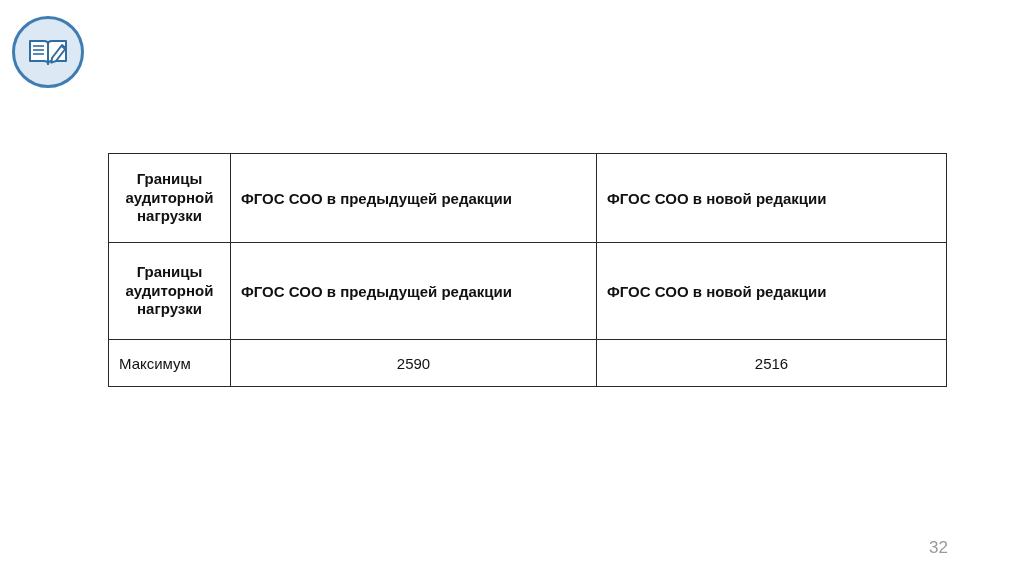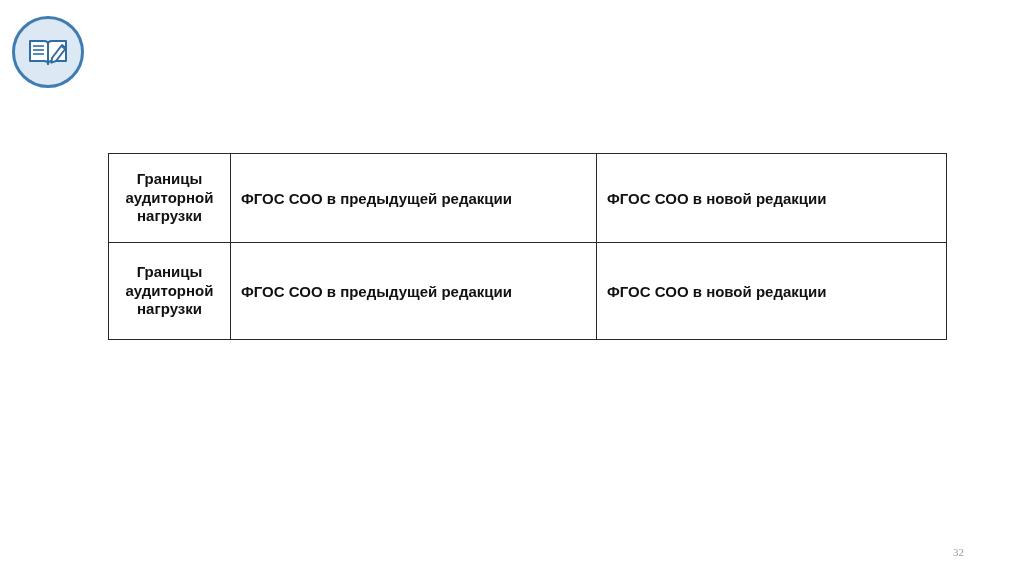--- a/index.html
+++ b/index.html
@@ -75,25 +75,24 @@
   .num-cell {
     text-align: center;
     font-weight: normal;
     font-size: 15px;
   }
   .row-data td { height: 34px; }
 
   
   .page-number {
     position: absolute;
-    right: 60px;
+    right: 76px;
     bottom: 16px;
-    font-size: 11px;
+    font-size: 17px;
     color: #9a9a9a;
-    font-family: Liberation Serif, serif;
   }
 </style>
 </head>
 <body>
 
 <div class="logo-badge">
   <span>
     <svg width="44" height="34" viewBox="0 0 44 34" aria-hidden="true">
       <path d="M4 6 h14 c2.5 0 4 1.5 4 3.2 V29 c0-1.6-1.5-3-4-3 H4 Z" fill="#ffffff" stroke="#2f6da3" stroke-width="2" stroke-linejoin="round"></path>
       <path d="M40 6 H26 c-2.5 0-4 1.5-4 3.2 V29 c0-1.6 1.5-3 4-3 h14 Z" fill="#ffffff" stroke="#2f6da3" stroke-width="2" stroke-linejoin="round"></path>
@@ -117,17 +116,22 @@
       <tr class="row-header">
         <td class="hdr-left">Границы аудиторной нагрузки</td>
         <td class="hdr-mid">ФГОС СОО в предыдущей редакции</td>
         <td class="hdr-right">ФГОС СОО в новой редакции</td>
       </tr>
       <tr class="row-header2">
         <td class="hdr-left">Границы аудиторной нагрузки</td>
         <td class="hdr-mid">ФГОС СОО в предыдущей редакции</td>
         <td class="hdr-right">ФГОС СОО в новой редакции</td>
       </tr>
+      <tr class="row-data">
+        <td class="lbl-cell">Максимум</td>
+        <td class="num-cell">2590</td>
+        <td class="num-cell">2516</td>
+      </tr>
     </tbody>
   </table>
 </div>
 
 <div class="page-number">32</div>
 
 </body></html>

